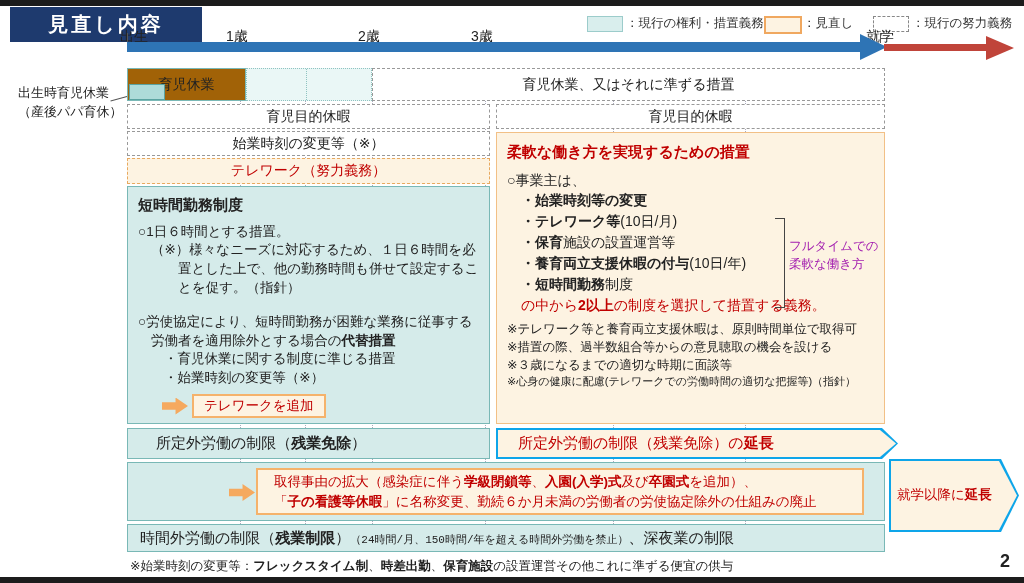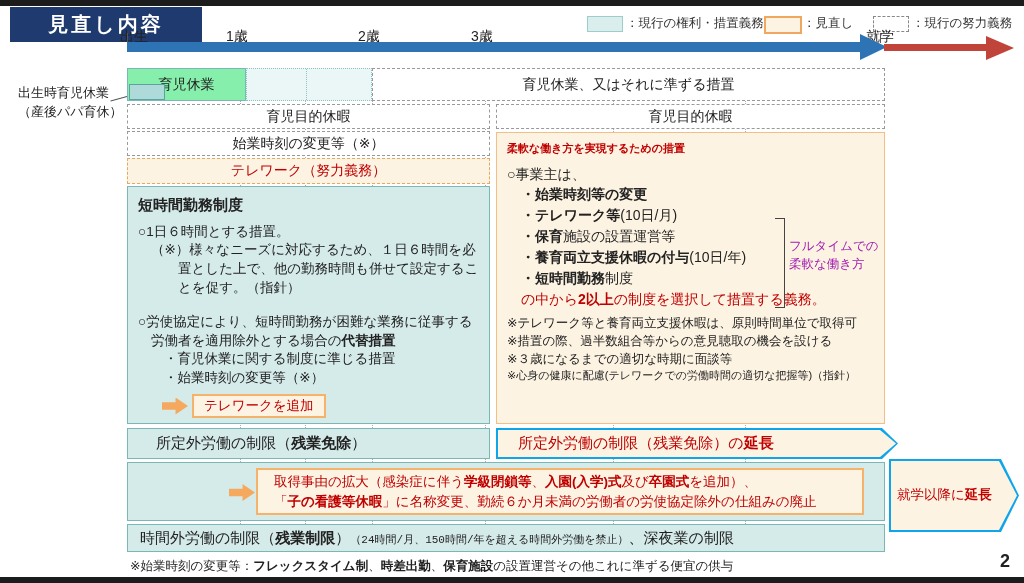--- a/index.html
+++ b/index.html
@@ -21,21 +21,21 @@
   .tick{top:33px;width:1px;height:10px;background:#555;}
   .blue-bar{left:127px;top:42px;width:735px;height:10px;background:#2e74b5;}
   .blue-head{left:860px;top:34px;width:0;height:0;border-top:13px solid transparent;
     border-bottom:13px solid transparent;border-left:27px solid #2e74b5;}
   .red-line{left:884px;top:44px;width:104px;height:7px;background:#c0443a;}
   .red-head{left:986px;top:36px;width:0;height:0;border-top:12px solid transparent;
     border-bottom:12px solid transparent;border-left:28px solid #c0443a;}
   .colline{top:68px;height:484px;width:0;border-left:1px dotted #aab;z-index:0;}
   
   .teal{background:#d5ebea;border:1px solid #79b8b6;box-sizing:border-box;z-index:1;}
-  .teal-solid{background:#86efac;border:1px solid #79b8b6;box-sizing:border-box;z-index:1;}
+  .teal-solid{background:#a16207;border:1px solid #79b8b6;box-sizing:border-box;z-index:1;}
   .dashedbox{background:#fff;border:1px dashed #999;box-sizing:border-box;z-index:1;}
   .dottedteal{background:#eaf7f6;border:1px dotted #8fc3c1;box-sizing:border-box;z-index:1;}
   .cream{background:#fdf3e2;box-sizing:border-box;z-index:1;}
   .cream-dashed{border:1px dashed #e8a95f;}
   .ctext{display:flex;align-items:center;justify-content:center;font-size:14px;color:#222;}
   .red{color:#c00000;}
   .b{font-weight:bold;}
   
   .tanjikan{left:127px;top:186px;width:363px;height:238px;padding:8px 10px;font-size:13.5px;
     color:#222;line-height:1.38;}
@@ -43,21 +43,21 @@
   .hang{padding-left:40px;text-indent:-27px;}
   .hang2{padding-left:13px;text-indent:-13px;}
   .bullet{margin-left:26px;}
   .addrow{margin-left:24px;margin-top:6px;display:flex;align-items:center;}
   .smallarrow{width:26px;height:17px;background:#f5a95f;margin-right:4px;
     clip-path:polygon(0 28%,52% 28%,52% 0,100% 50%,52% 100%,52% 72%,0 72%);}
   .addbox{border:2px solid #f5b26b;background:#fdf3e2;padding:1px 10px;font-size:13.5px;}
   
   .flexbox{left:496px;top:132px;width:389px;height:292px;border:1.5px solid #f2c086;
     padding:8px 10px;font-size:14px;color:#222;line-height:1.45;position:absolute;}
-  .flexbox .t{font-size:11px;font-weight:bold;margin-bottom:7px;}
+  .flexbox .t{font-size:15px;font-weight:bold;margin-bottom:7px;}
   .fitem{margin-left:14px;line-height:1.5;}
   .bracket{position:absolute;left:278px;top:85px;width:9px;height:88px;
     border-top:1.5px solid #444;border-right:1.5px solid #444;border-bottom:1.5px solid #444;}
   .bracket-label{position:absolute;left:292px;top:105px;width:94px;font-size:12.5px;
     line-height:1.4;color:#a21caf;}
   .noteline{font-size:12.5px;line-height:1.42;}
   .notesmall{font-size:11px;line-height:1.4;}
   
   .arrowbox-outer{background:#0ea5e9;z-index:2;font-family:Liberation Mono, monospace;}
   .arrowbox-inner{position:absolute;inset:2px;background:#fdf3e2;}

